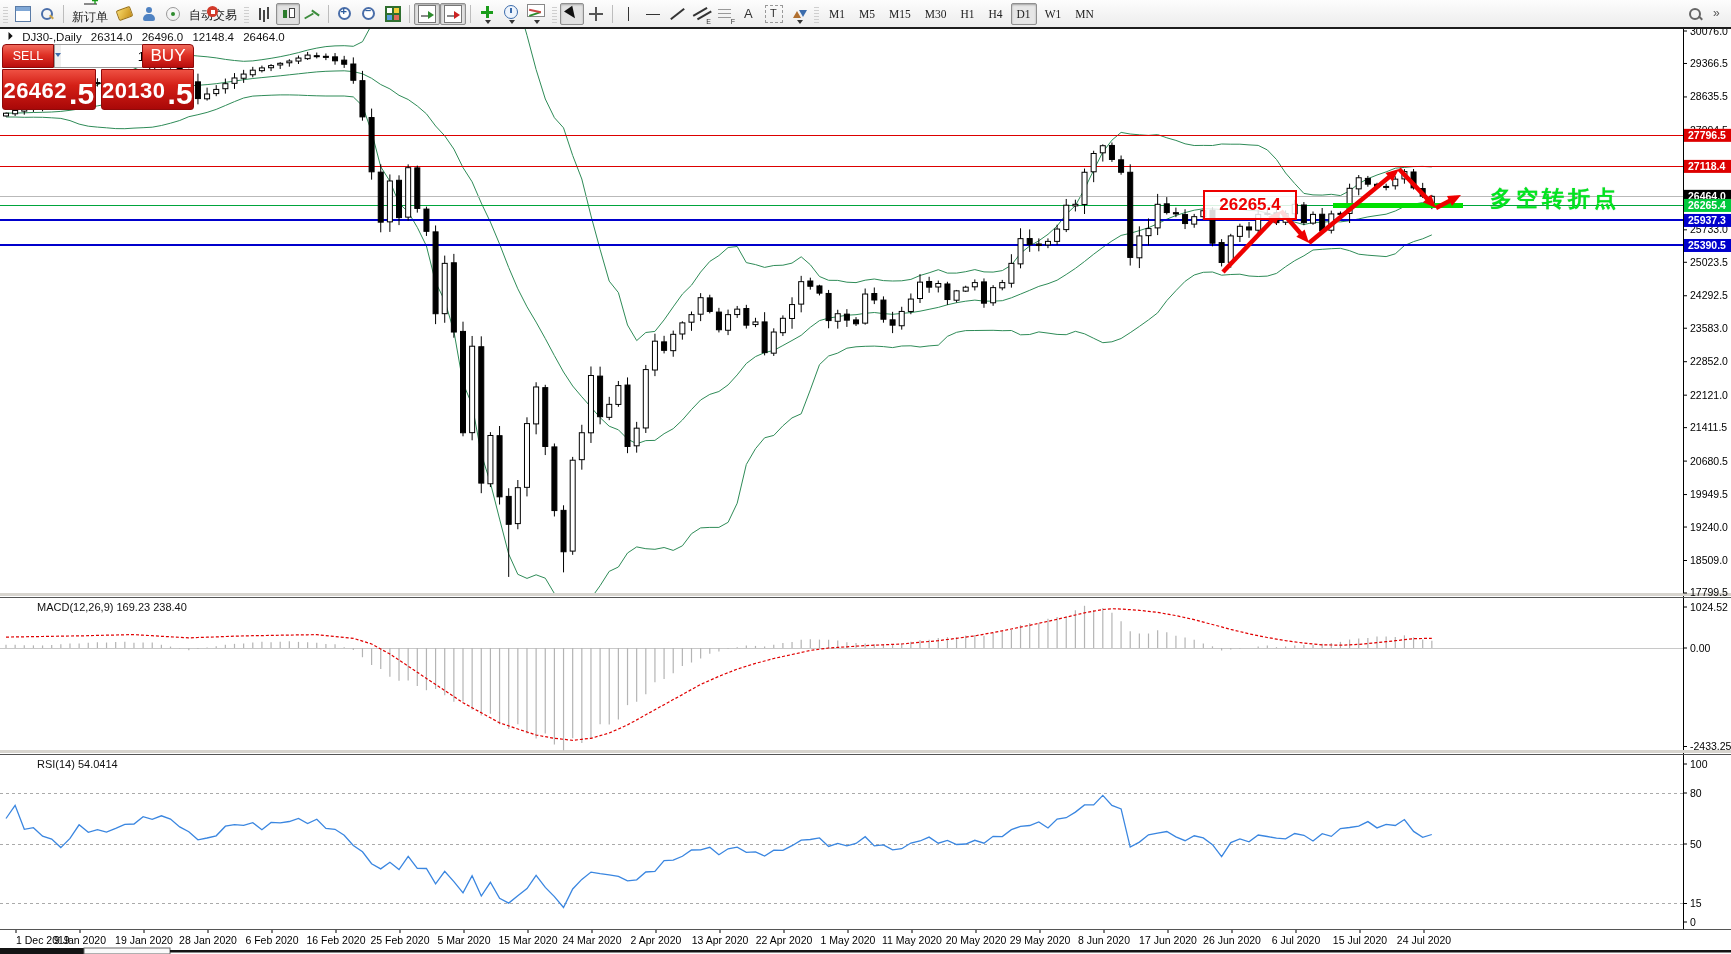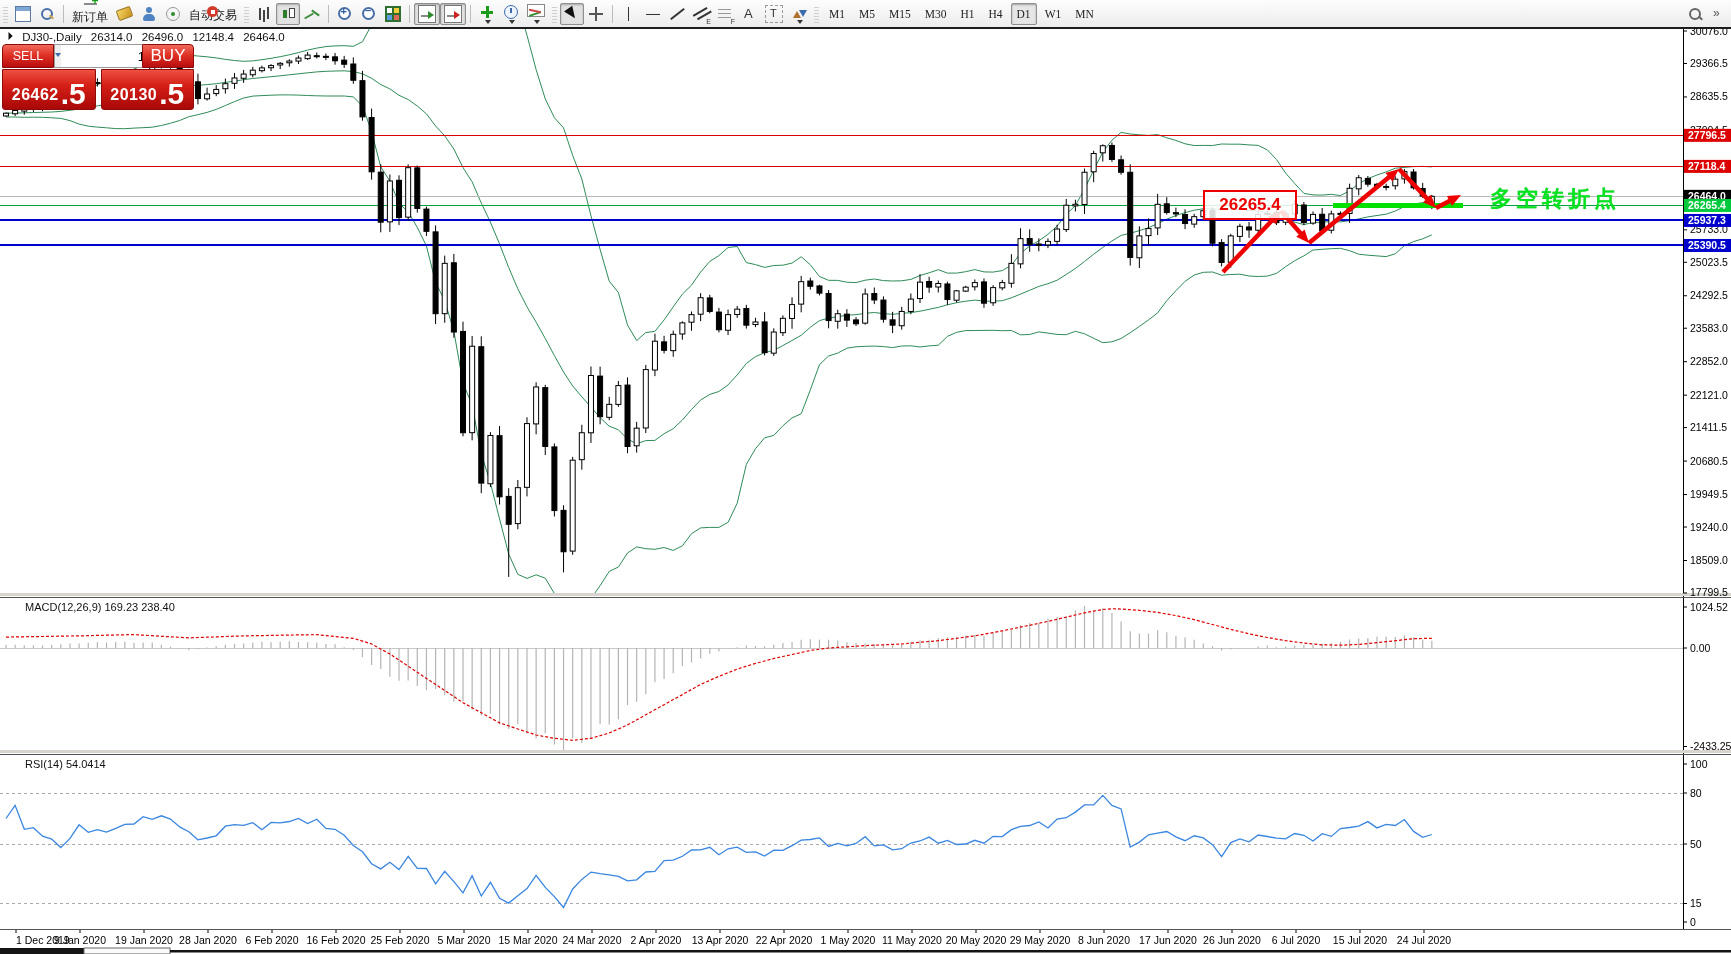--- a/index.html
+++ b/index.html
@@ -86,24 +86,24 @@
   #sell-btn{width:52px;border-radius:4px 0 0 0;font-size:12.5px;}
   #buy-btn{width:52px;border-radius:0 4px 0 0;font-size:17px;}
   .spin{width:88px;display:flex;border:1px solid #9a9a9a;box-sizing:border-box;background:#fff;}
   .spin-btn{width:13px;display:flex;align-items:center;justify-content:center;background:#f0f0f0;border:0;padding:0;}
   .spin-btn .up{width:0;height:0;border:3px solid transparent;border-bottom:4px solid #3c6cac;}
   .spin-btn .down{width:0;height:0;border:3px solid transparent;border-top:4px solid #3c6cac;}
   #volume-input{flex:1;border:0;outline:0;text-align:right;font-size:13px;padding:0 4px;width:50px;font-family:"Liberation Sans",sans-serif;margin-left:48px;}
   .tp-row2{display:flex;gap:5px;margin-top:1px;}
   .price-box{height:37px;flex:1;display:flex;align-items:flex-end;justify-content:center;padding-bottom:2px;
     background:linear-gradient(#ee5042,#d41f16 40%,#a90808);border:1px solid #8f0a0a;color:#fff;border-radius:0 0 3px 3px;}
-  .price-main{font-size:16px;font-weight:bold;letter-spacing:.5px;margin-bottom:3px;text-align:right;}
+  .price-main{font-size:22px;font-weight:bold;letter-spacing:.5px;margin-bottom:3px;text-align:right;}
   .price-frac{font-size:30px;font-weight:bold;line-height:26px;margin-left:2px;}
   
-  .ind-label{position:absolute;left:9px;font-size:11px;color:#111;z-index:20;white-space:nowrap;padding-left:16px;}
+  .ind-label{position:absolute;left:21px;font-size:11px;color:#111;z-index:20;white-space:nowrap;padding-left:16px;}
   
   #price-flag{position:absolute;border:2px solid #ee0000;color:#ee0000;background:rgba(255,255,255,.85);
     font-weight:bold;font-size:17px;display:flex;align-items:center;justify-content:center;z-index:18;}
   #cn-note{position:absolute;color:#00e51e;font-weight:bold;font-size:22px;letter-spacing:4px;z-index:18;
     text-shadow:0 0 1px rgba(0,90,0,.4);white-space:nowrap;}
   svg text{font-family:"Liberation Sans",sans-serif;}
 </style>
 </head>
 <body>
 

